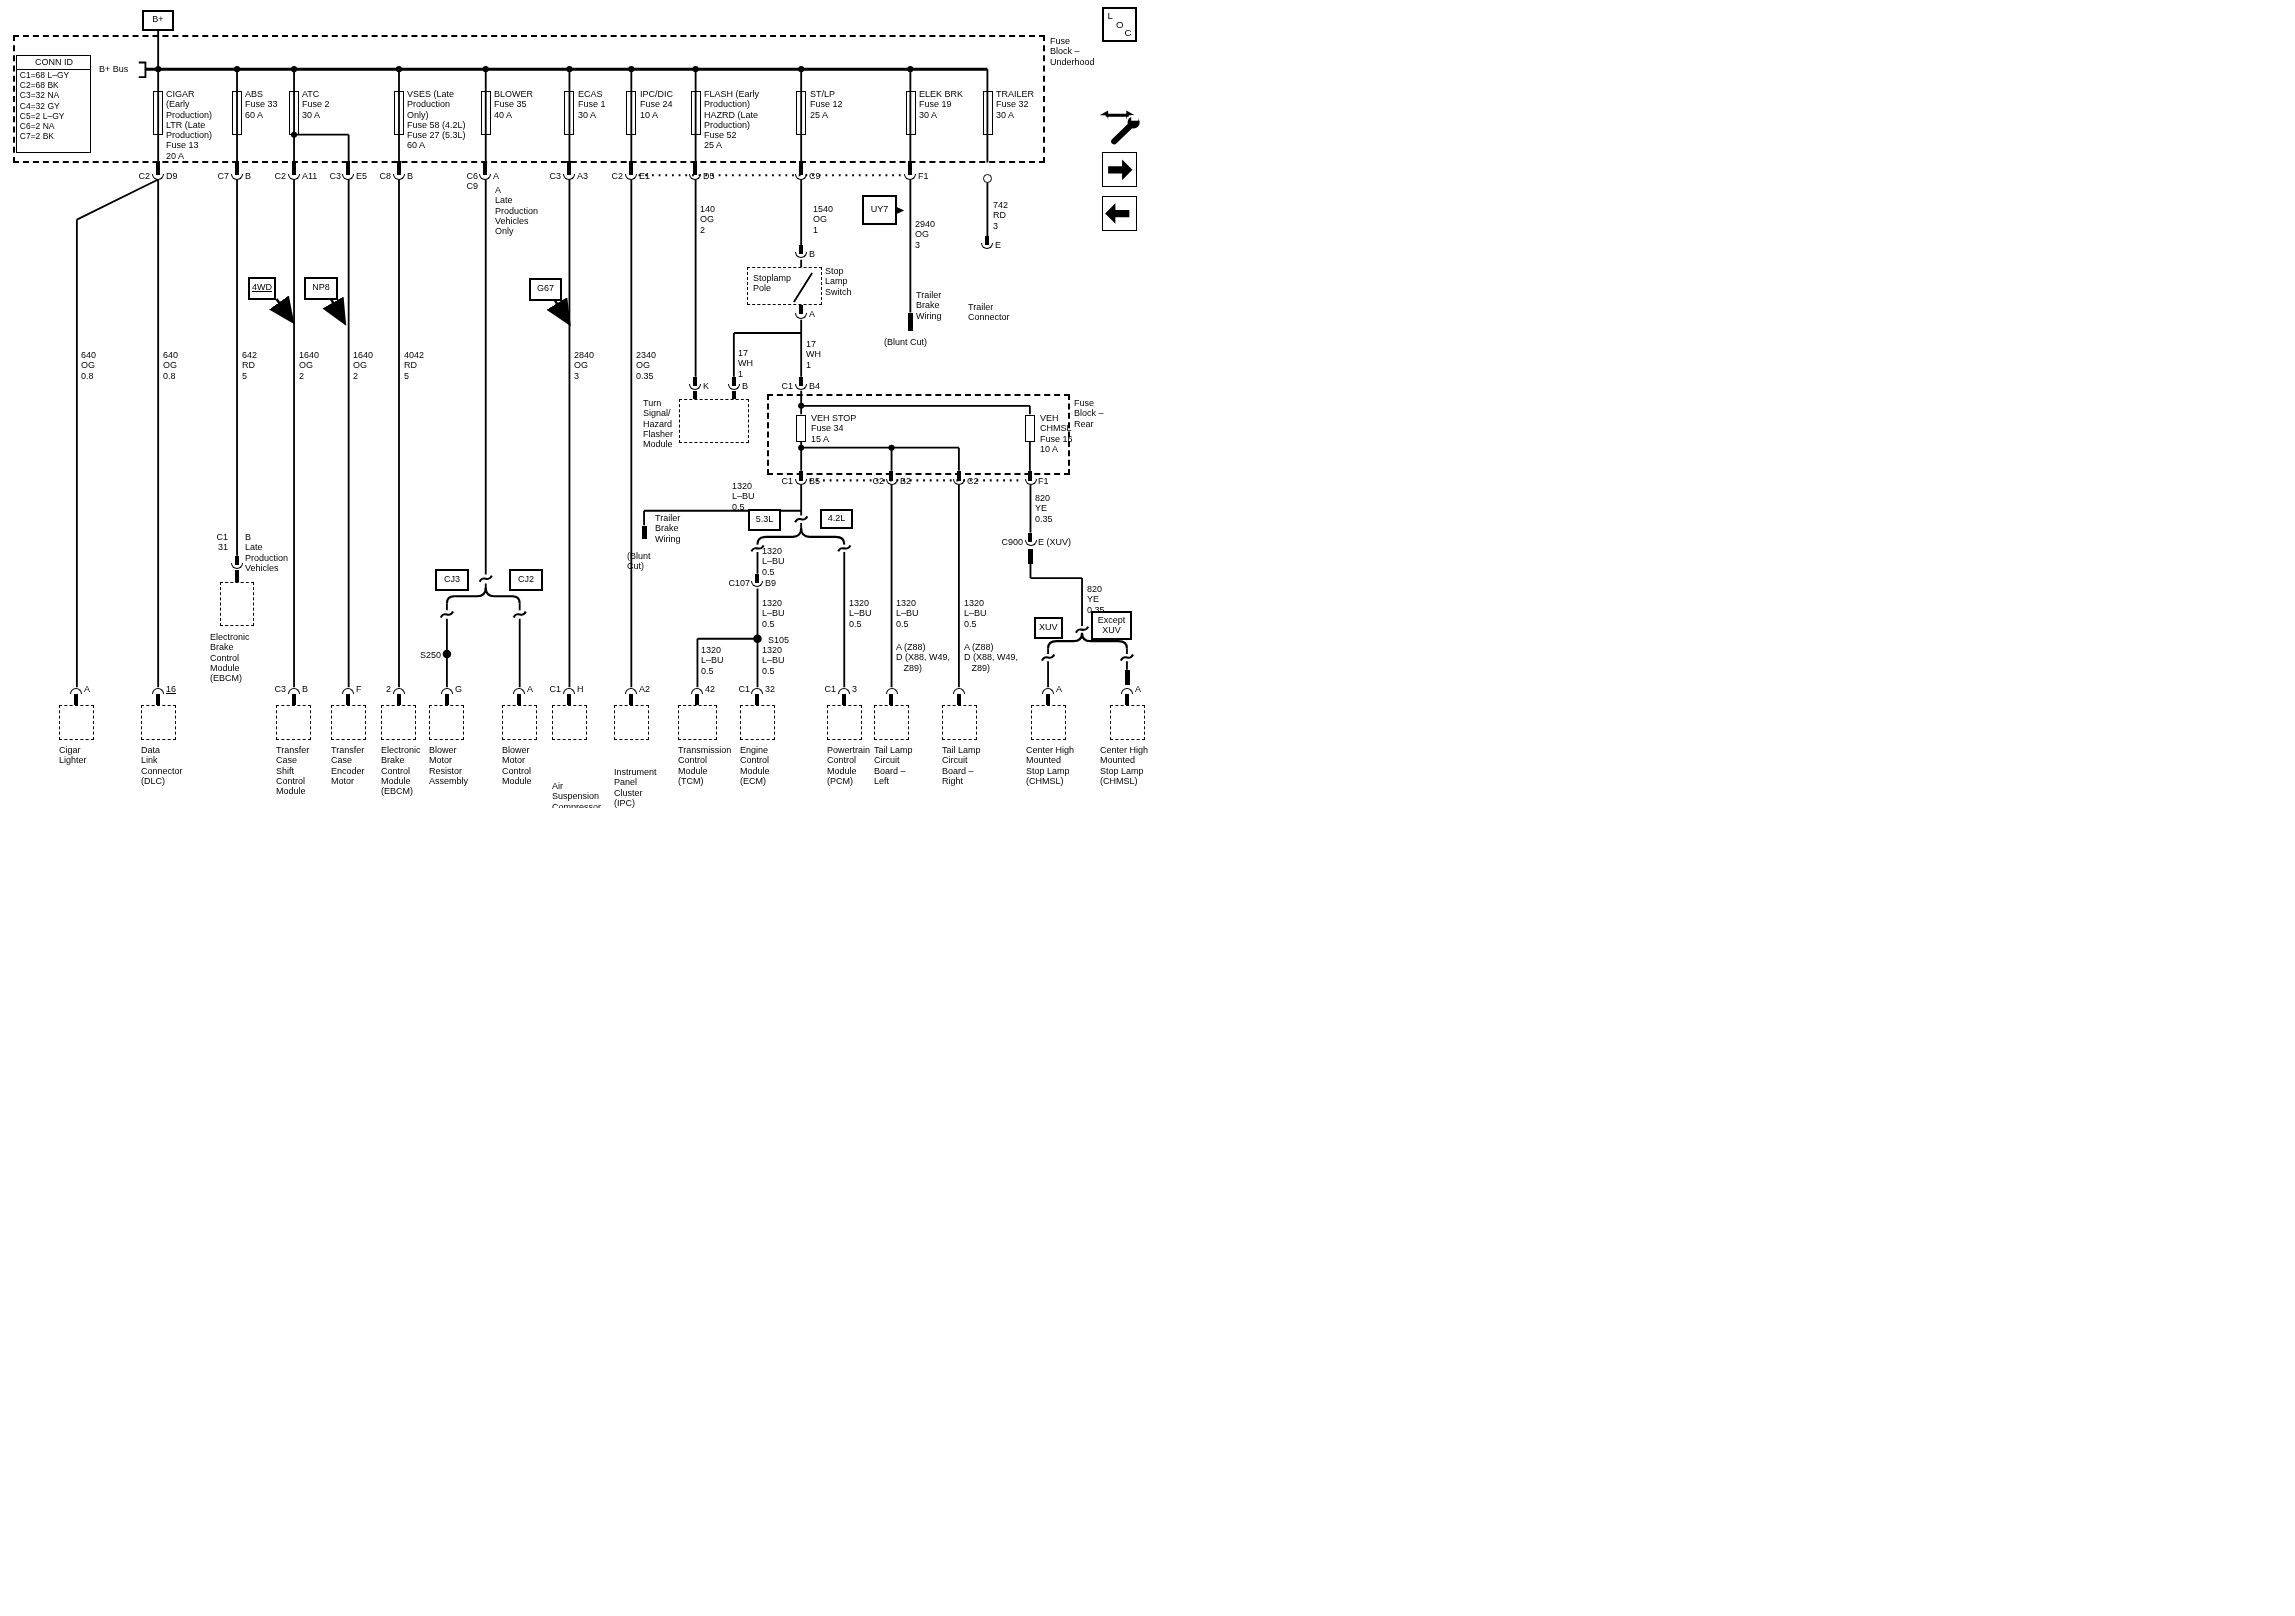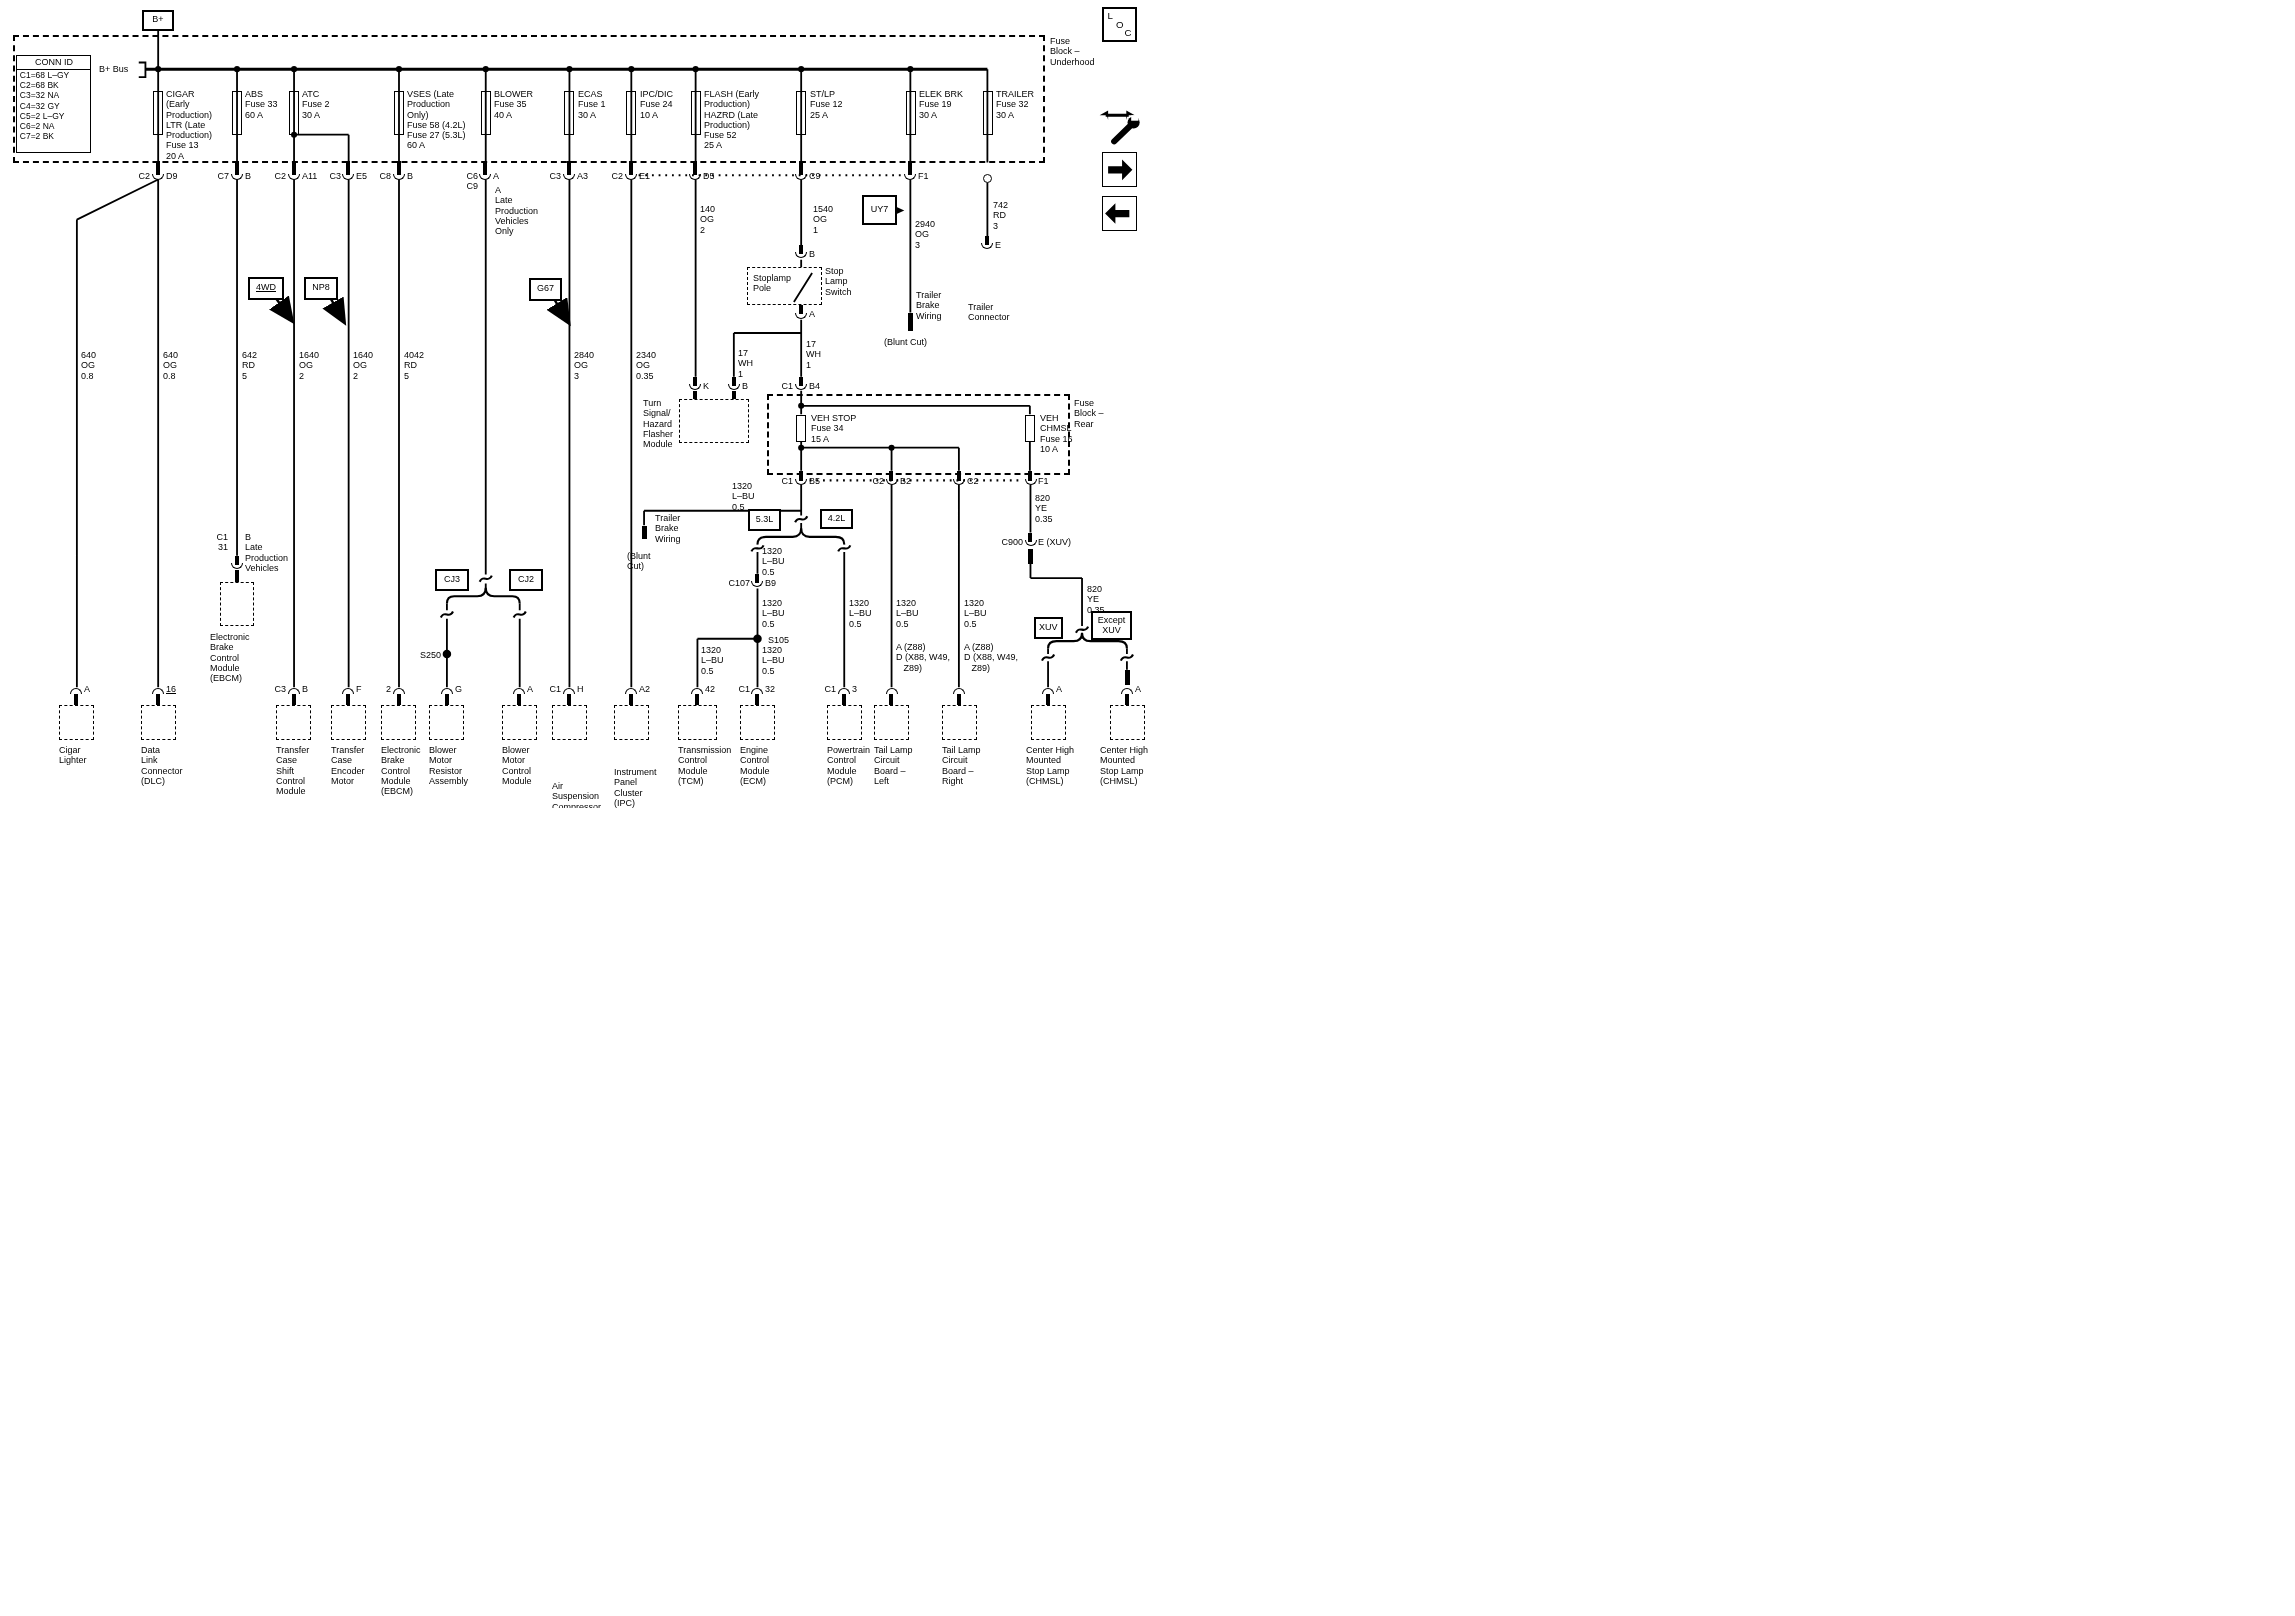--- a/index.html
+++ b/index.html
@@ -365,21 +365,21 @@
     <div class="lbl" style="left: 827px; top: 745px;"><div>Powertrain</div><div>Control</div><div>Module</div><div>(PCM)</div></div>
     <div class="blk" style="left: 874px; top: 705px; width: 35px; height: 35px; border: 1.8px dashed rgb(0, 0, 0);"></div>
     <div class="lbl" style="left: 874px; top: 745px;"><div>Tail Lamp</div><div>Circuit</div><div>Board –</div><div>Left</div></div>
     <div class="blk" style="left: 942px; top: 705px; width: 35px; height: 35px; border: 1.8px dashed rgb(0, 0, 0);"></div>
     <div class="lbl" style="left: 942px; top: 745px;"><div>Tail Lamp</div><div>Circuit</div><div>Board –</div><div>Right</div></div>
     <div class="blk" style="left: 1031px; top: 705px; width: 35px; height: 35px; border: 1.8px dashed rgb(0, 0, 0);"></div>
     <div class="lbl" style="left: 1026px; top: 745px;"><div>Center High</div><div>Mounted</div><div>Stop Lamp</div><div>(CHMSL)</div></div>
     <div class="blk" style="left: 1110px; top: 705px; width: 35px; height: 35px; border: 1.8px dashed rgb(0, 0, 0);"></div>
     <div class="lbl" style="left: 1100px; top: 745px;"><div>Center High</div><div>Mounted</div><div>Stop Lamp</div><div>(CHMSL)</div></div>
     <div class="callout" style="left: 142px; top: 9.7px; width: 32px; height: 21px;">B+</div>
-    <div class="callout" style="left: 248px; top: 277px; width: 36px; height: 22.5px; text-decoration: underline;">4WD</div>
+    <div class="callout" style="left: 248px; top: 277px; width: 28px; height: 22.5px; text-decoration: underline;">4WD</div>
     <div class="callout" style="left: 304px; top: 277px; width: 34px; height: 22.5px;">NP8</div>
     <div class="callout" style="left: 529px; top: 278px; width: 33px; height: 22.5px;">G67</div>
     <div class="callout" style="left: 850px; top: 195px; width: 35px; height: 30px; margin-left: 12px;">UY7</div>
     <div class="callout" style="left: 435px; top: 569px; width: 34px; height: 22px;">CJ3</div>
     <div class="callout" style="left: 509px; top: 569px; width: 34px; height: 22px;">CJ2</div>
     <div class="callout" style="left: 748px; top: 509px; width: 33px; height: 22px;">5.3L</div>
     <div class="callout" style="left: 820px; top: 509px; width: 33px; height: 20px;">4.2L</div>
     <div class="callout" style="left: 1034px; top: 617px; width: 28.5px; height: 22px;">XUV</div>
     <div class="callout" style="left: 1091px; top: 611px; width: 41px; height: 29px;">Except
 XUV</div>

